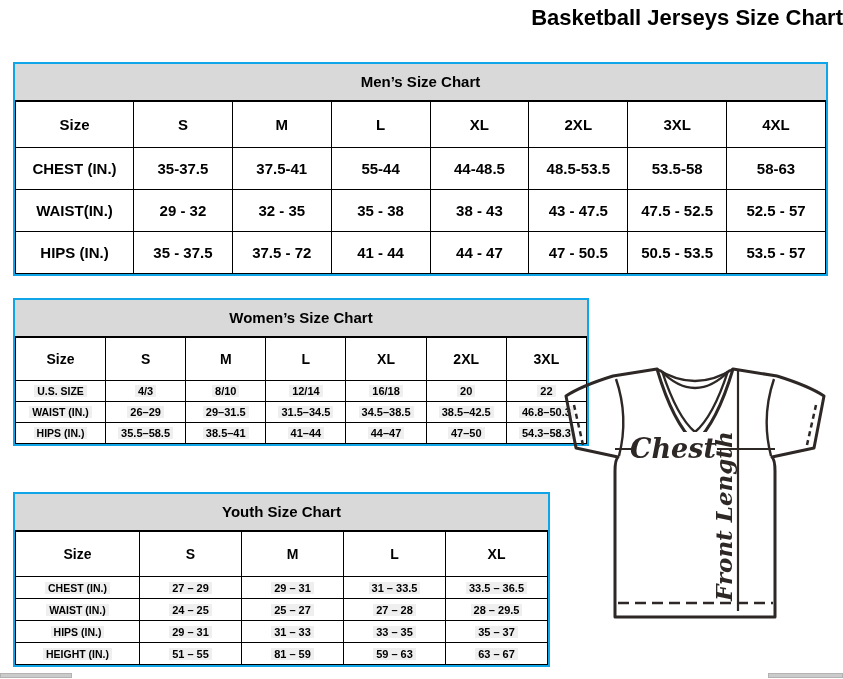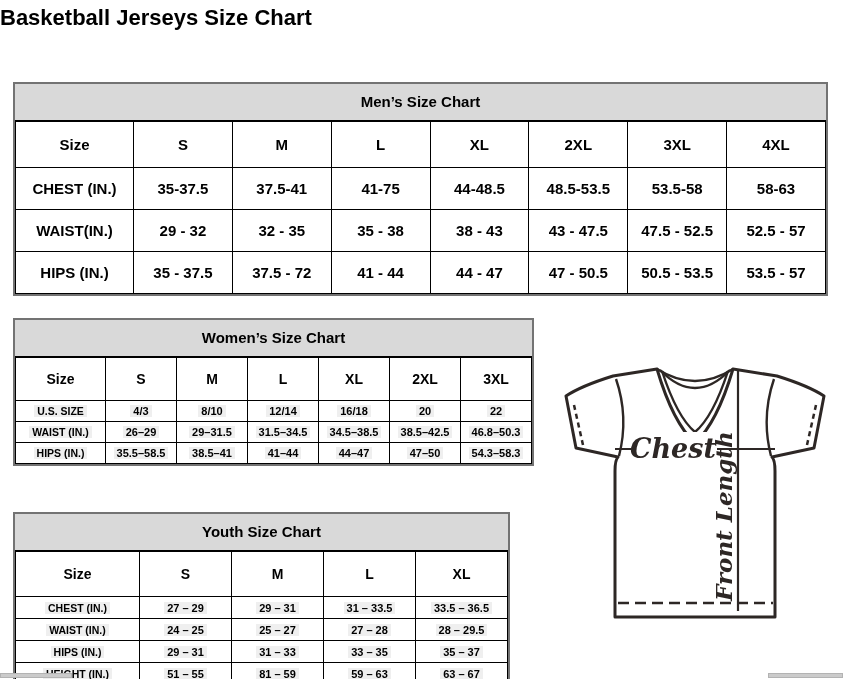--- a/index.html
+++ b/index.html
@@ -1,27 +1,27 @@
 <!DOCTYPE html>
 <html><head>
 <meta charset="utf-8">
 <style>
   html,body{margin:0;padding:0;background:#ffffff;}
   .frame{
     position:relative;width:843px;height:679px;background:#ffffff;overflow:hidden;
     font-family:"Liberation Sans",sans-serif;color:#000;
   }
   .page-title{
-    position:absolute;top:5px;left:0;width:100%;text-align:left;
+    position:absolute;top:5px;left:0;width:100%;text-align:right;
     font-size:22px;font-weight:bold;letter-spacing:0;
   }
-  .size-box{position:absolute;border:2px solid #737373;background:#fff;box-sizing:border-box;margin-top:20px;}
+  .size-box{position:absolute;border:2px solid #0ea5e9;background:#fff;box-sizing:border-box;}
   #men-box{left:13px;top:62px;width:815px;}
-  #women-box{left:13px;top:298px;width:521px;}
-  #youth-box{left:13px;top:492px;width:497px;}
+  #women-box{left:13px;top:298px;width:576px;}
+  #youth-box{left:13px;top:492px;width:537px;}
   .band{
     background:#d9d9d9;border-bottom:1px solid #000;text-align:center;
     font-weight:bold;font-size:15px;height:36px;line-height:36px;
   }
   table{border-collapse:collapse;width:100%;table-layout:fixed;}
   th,td{border:1px solid #000;text-align:center;font-weight:bold;padding:0;overflow:hidden;}
   th span,td span{display:inline-block;white-space:nowrap;}
   #men-box col.c0{width:118px;}
   #men-box th{height:45px;font-size:15px;}
   #men-box td{height:41px;font-size:15px;}
@@ -72,21 +72,21 @@
             <th><span>2XL</span></th>
             <th><span>3XL</span></th>
             <th><span>4XL</span></th>
           </tr>
         </thead>
         <tbody>
           <tr>
             <td class="lbl"><span>CHEST (IN.)</span></td>
             <td><span>35-37.5</span></td>
             <td><span>37.5-41</span></td>
-            <td><span>41-75</span></td>
+            <td><span>55-44</span></td>
             <td><span>44-48.5</span></td>
             <td><span>48.5-53.5</span></td>
             <td><span>53.5-58</span></td>
             <td><span>58-63</span></td>
           </tr>
           <tr>
             <td class="lbl"><span>WAIST(IN.)</span></td>
             <td><span>29 - 32</span></td>
             <td><span>32 - 35</span></td>
             <td><span>35 - 38</span></td>

